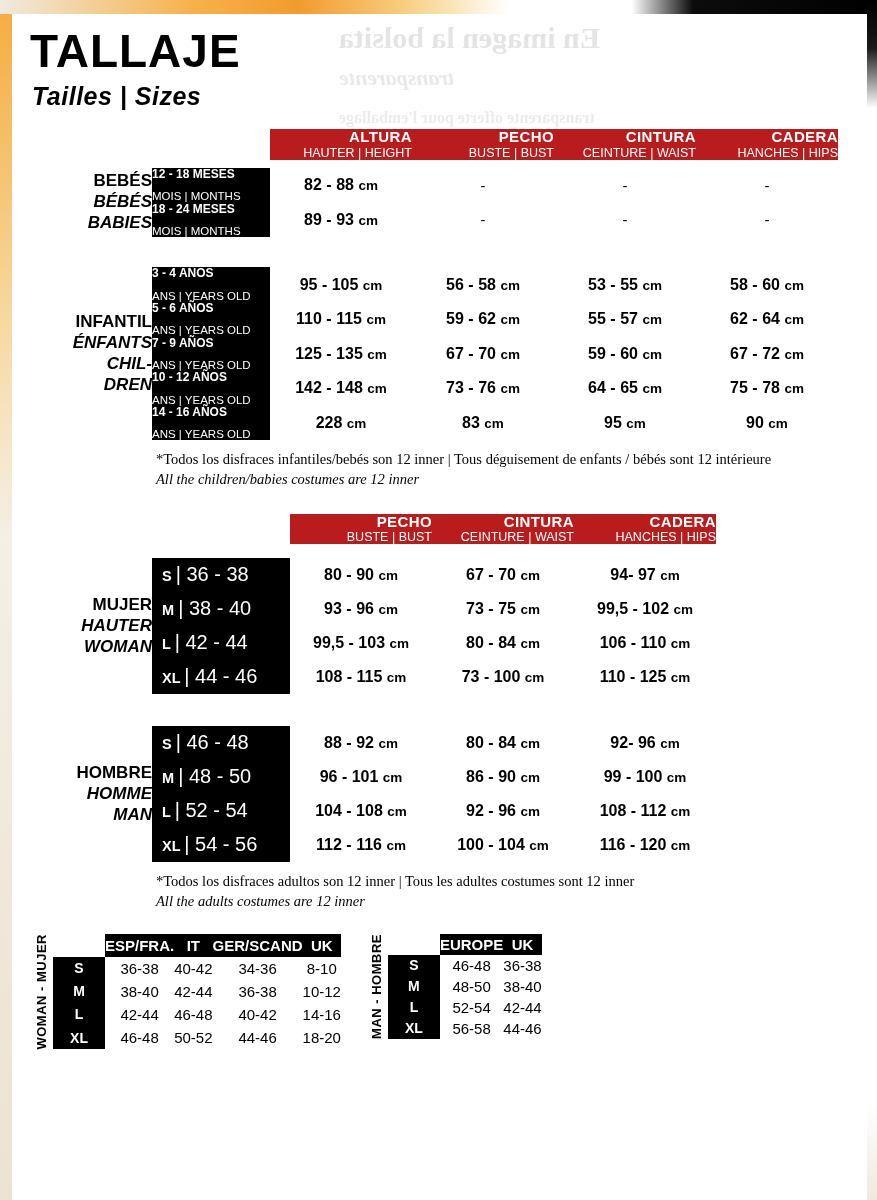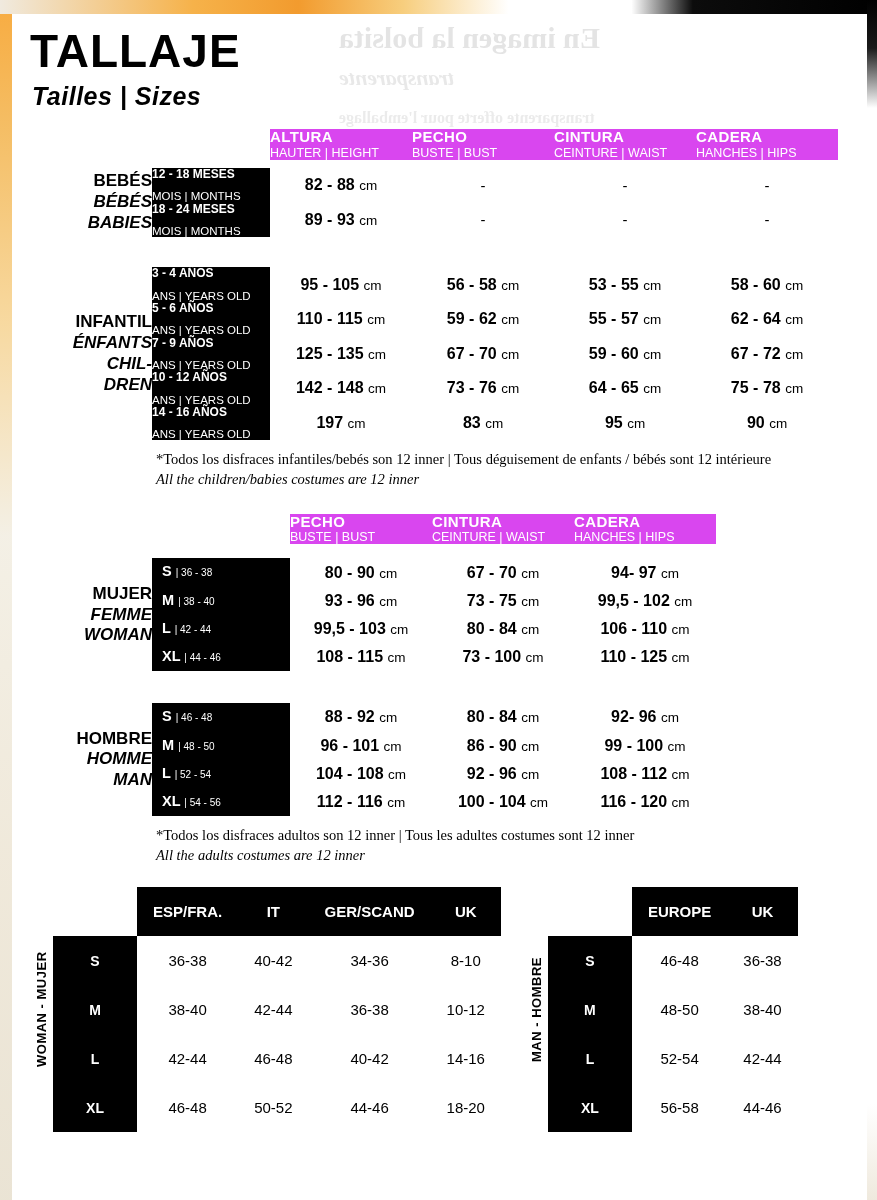--- a/index.html
+++ b/index.html
@@ -86,23 +86,23 @@
   table.sizes {
     border-collapse: collapse;
     margin-left: 16px;
     margin-top: 18px;
   }
   table.sizes td, table.sizes th {
     padding: 0;
     vertical-align: middle;
   }
   .hdr-cell {
-    background: #d946ef;
+    background: #b91c1c;
     color: #fff;
-    text-align: left;
+    text-align: right;
     padding: 8px 6px 9px 6px;
     line-height: 1.05;
   }
   .hdr-cell .l1 {
     font-size: 15px;
     font-weight: bold;
     letter-spacing: .4px;
     display: block;
   }
   .hdr-cell .l2 {
@@ -139,31 +139,31 @@
   }
   .sizecell.adult {
     padding: 6px 10px 7px 10px;
   }
   .sizecell.adult .s1 {
     font-size: 14.5px;
     font-weight: bold;
   }
   .sizecell.adult .s1 .num {
     font-weight: normal;
-    font-size: 10px;
+    font-size: 20px;
   }
   .val {
     text-align: center;
     font-size: 16px;
     font-weight: bold;
     padding: 10px 4px;
     width: 142px;
   }
   .val .u {
-    font-weight: normal;
+    font-weight: bold;
     font-size: 13.5px;
   }
   .val.dash {
     font-weight: normal;
     font-size: 15px;
   }
   .spacer-row td { height: 8px; }
 
   .note {
     margin-left: 142px;
@@ -195,21 +195,21 @@
     padding: 0 4px;
     display: flex;
     align-items: center;
     justify-content: center;
     letter-spacing: .5px;
   }
   table.conv {
     border-collapse: collapse;
   }
   table.conv td {
-    padding: 16px;
+    padding: 0;
   }
   .conv-h {
     background: #000;
     color: #fff;
     font-weight: bold;
     font-size: 15px;
     text-align: center;
     padding: 9px 10px;
   }
   .conv-s {
@@ -347,21 +347,21 @@
         <td class="val"><span>142 - 148</span> <span class="u">cm</span></td>
         <td class="val"><span>73 - 76</span> <span class="u">cm</span></td>
         <td class="val"><span>64 - 65</span> <span class="u">cm</span></td>
         <td class="val"><span>75 - 78</span> <span class="u">cm</span></td>
       </tr>
       <tr>
         <td class="sizecell">
           <span class="s1">14 - 16 AÑOS</span>
           <span class="s2">ANS | YEARS OLD</span>
         </td>
-        <td class="val"><span>197</span> <span class="u">cm</span></td>
+        <td class="val"><span>228</span> <span class="u">cm</span></td>
         <td class="val"><span>83</span> <span class="u">cm</span></td>
         <td class="val"><span>95</span> <span class="u">cm</span></td>
         <td class="val"><span>90</span> <span class="u">cm</span></td>
       </tr>
     </tbody>
       </table>
 
     <div class="note">
       <div>*Todos los disfraces infantiles/bebés son 12 inner  |  Tous déguisement de enfants / bébés sont 12 intérieure</div>
       <div class="it">All the children/babies costumes are 12 inner</div>
@@ -387,21 +387,21 @@
         <td></td>
       </tr>
 
       <tr class="spacer-row">
             <td colspan="6" style="height:14px;"></td>
           </tr>
 
       <tr>
         <td class="grp-label" rowspan="4">
           <div>MUJER</div>
-          <div class="it">FEMME</div>
+          <div class="it">HAUTER</div>
           <div class="it">WOMAN</div>
         </td>
         <td class="sizecell adult">
           <span class="s1"><span>S</span> <span class="num">| 36 - 38</span></span>
         </td>
         <td class="val"><span>80 - 90</span> <span class="u">cm</span></td>
         <td class="val"><span>67 - 70</span> <span class="u">cm</span></td>
         <td class="val"><span>94- 97</span> <span class="u">cm</span></td>
         <td></td>
       </tr>

